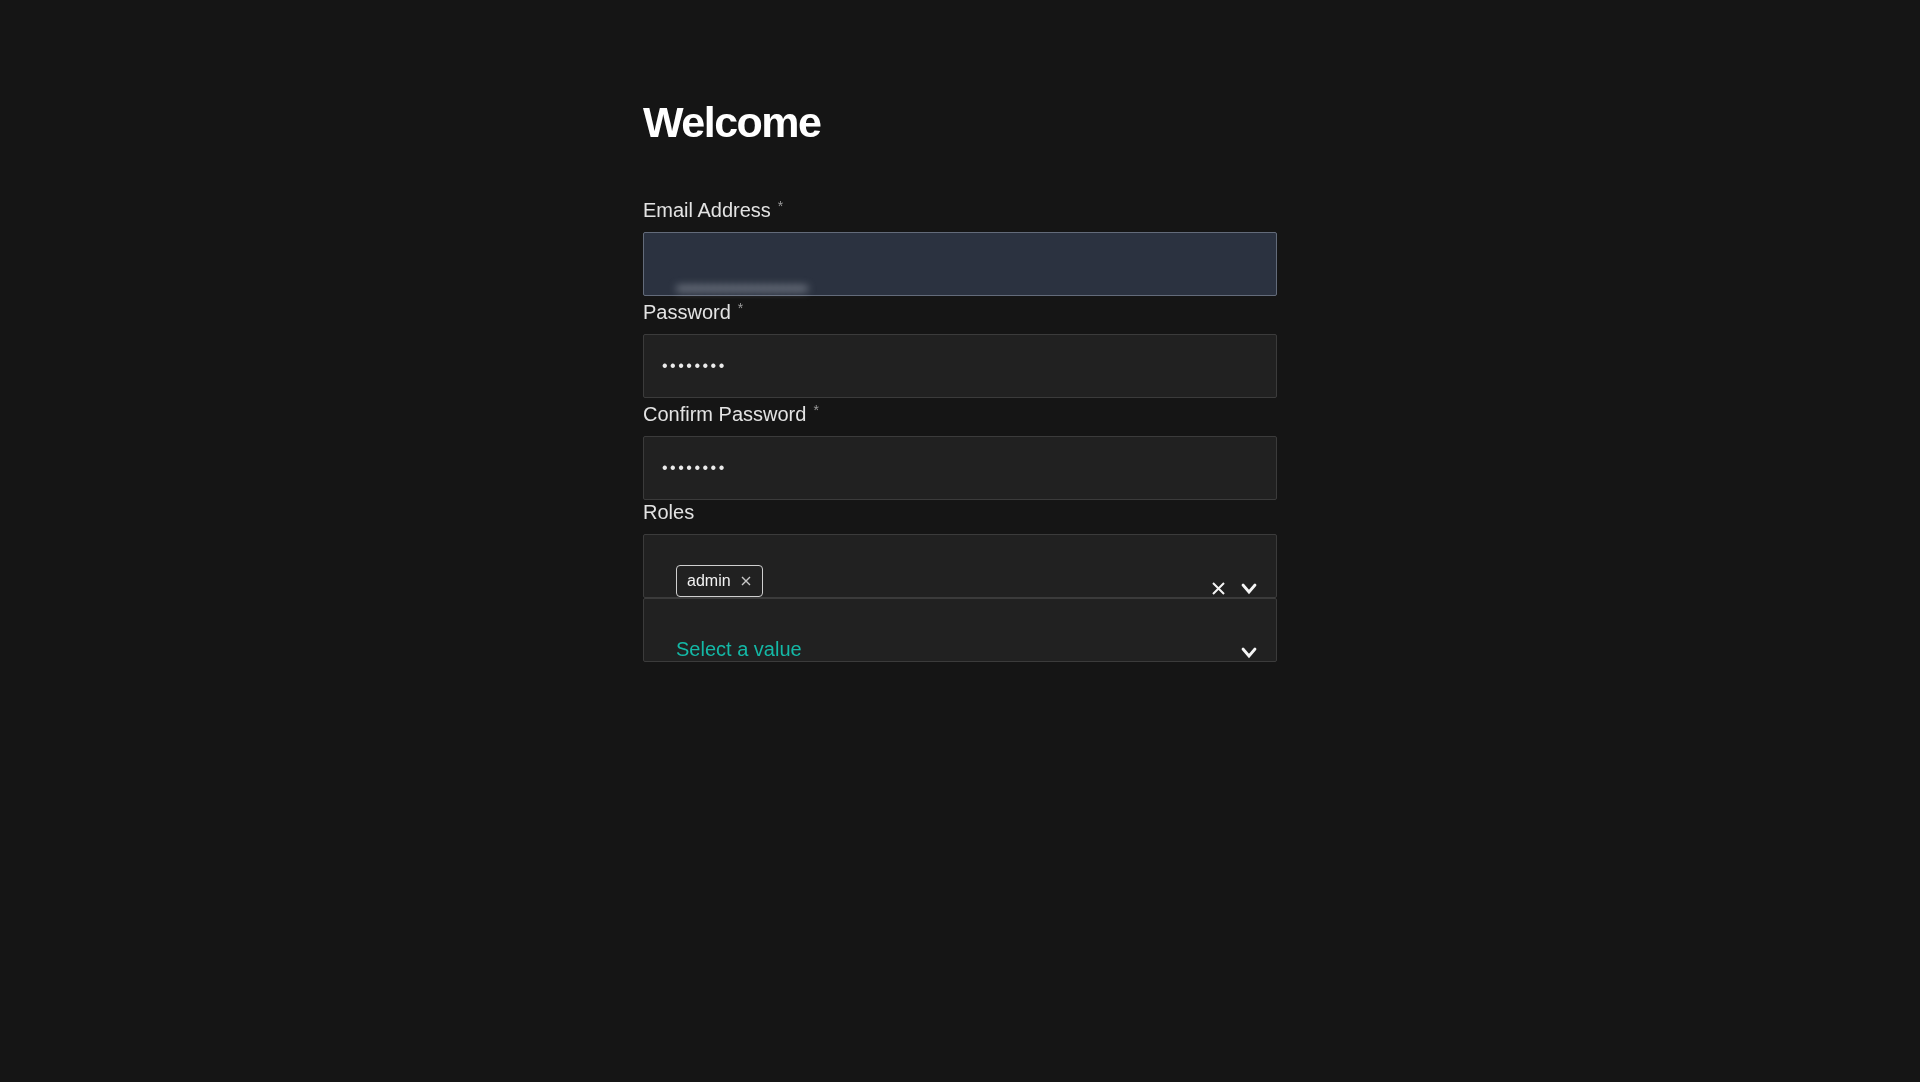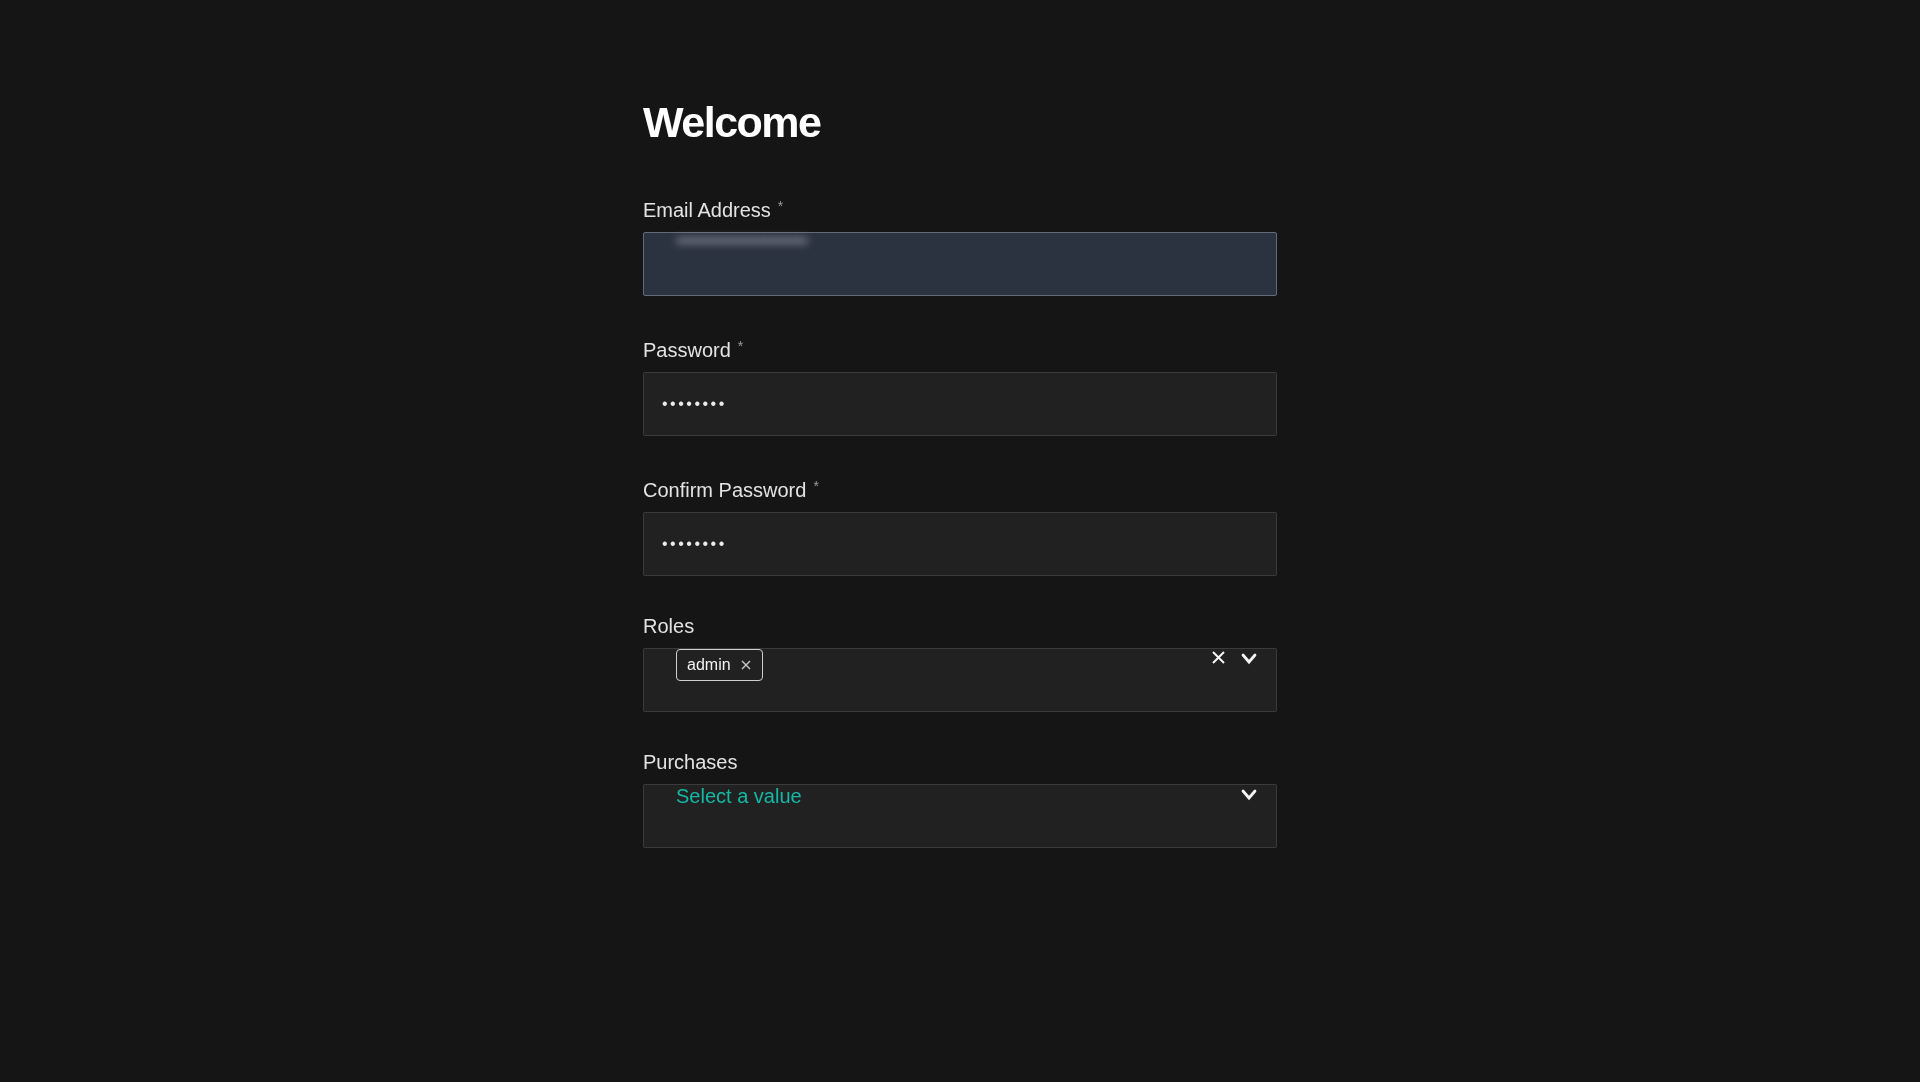--- a/index.html
+++ b/index.html
@@ -23,21 +23,21 @@
     letter-spacing: -1.5px;
     color: #ffffff;
     margin-bottom: 38px;
   }
   .page-subtitle {
     font-size: 19px;
     line-height: 24px;
     color: #e8e8e8;
     margin-bottom: 36px;
   }
-  .fgroup { margin-bottom: 38px; }
+  .fgroup { }
   .flabel {
     font-size: 20px;
     line-height: 24px;
     color: #e3e3e3;
     margin-bottom: 10px;
   }
   .req {
     font-size: 14px;
     color: #9b9b9b;
     vertical-align: 6px;
@@ -51,21 +51,21 @@
     border-radius: 2px;
     color: #ebebeb;
     font-family: "Liberation Sans", "DejaVu Sans", sans-serif;
     font-size: 20px;
     padding: 0 18px;
     outline: none;
     display: block;
   }
   .ibox.flexbox {
     display: flex;
-    align-items: flex-start;
+    align-items: flex-end;
     padding-left: 32px;
   }
   .ibox.autofill {
     background: #2b3240;
     border-color: #636b7a;
   }
   input.ibox.masked {
     font-size: 16px;
     letter-spacing: 2.5px;
   }
@@ -157,23 +157,20 @@
       <span class="ctrl-gap"></span>
       <span class="ctrl-icon">
         <svg width="18" height="18" viewBox="0 0 18 18" fill="none">
           <path d="M3 6 L9 13 L15 6" stroke="#f5f5f5" stroke-width="2.8" stroke-linecap="round" stroke-linejoin="miter"></path>
         </svg>
       </span>
     </div>
   </div>
 
   <div class="fgroup">
-    <div class="flabel">
-      <span>Purchases</span>
-    </div>
     <div class="ibox flexbox">
       <span class="placeholder-text">Select a value</span>
       <span class="spacer"></span>
       <span class="ctrl-icon">
         <svg width="18" height="18" viewBox="0 0 18 18" fill="none">
           <path d="M3 6 L9 13 L15 6" stroke="#f5f5f5" stroke-width="2.8" stroke-linecap="round" stroke-linejoin="miter"></path>
         </svg>
       </span>
     </div>
   </div>

